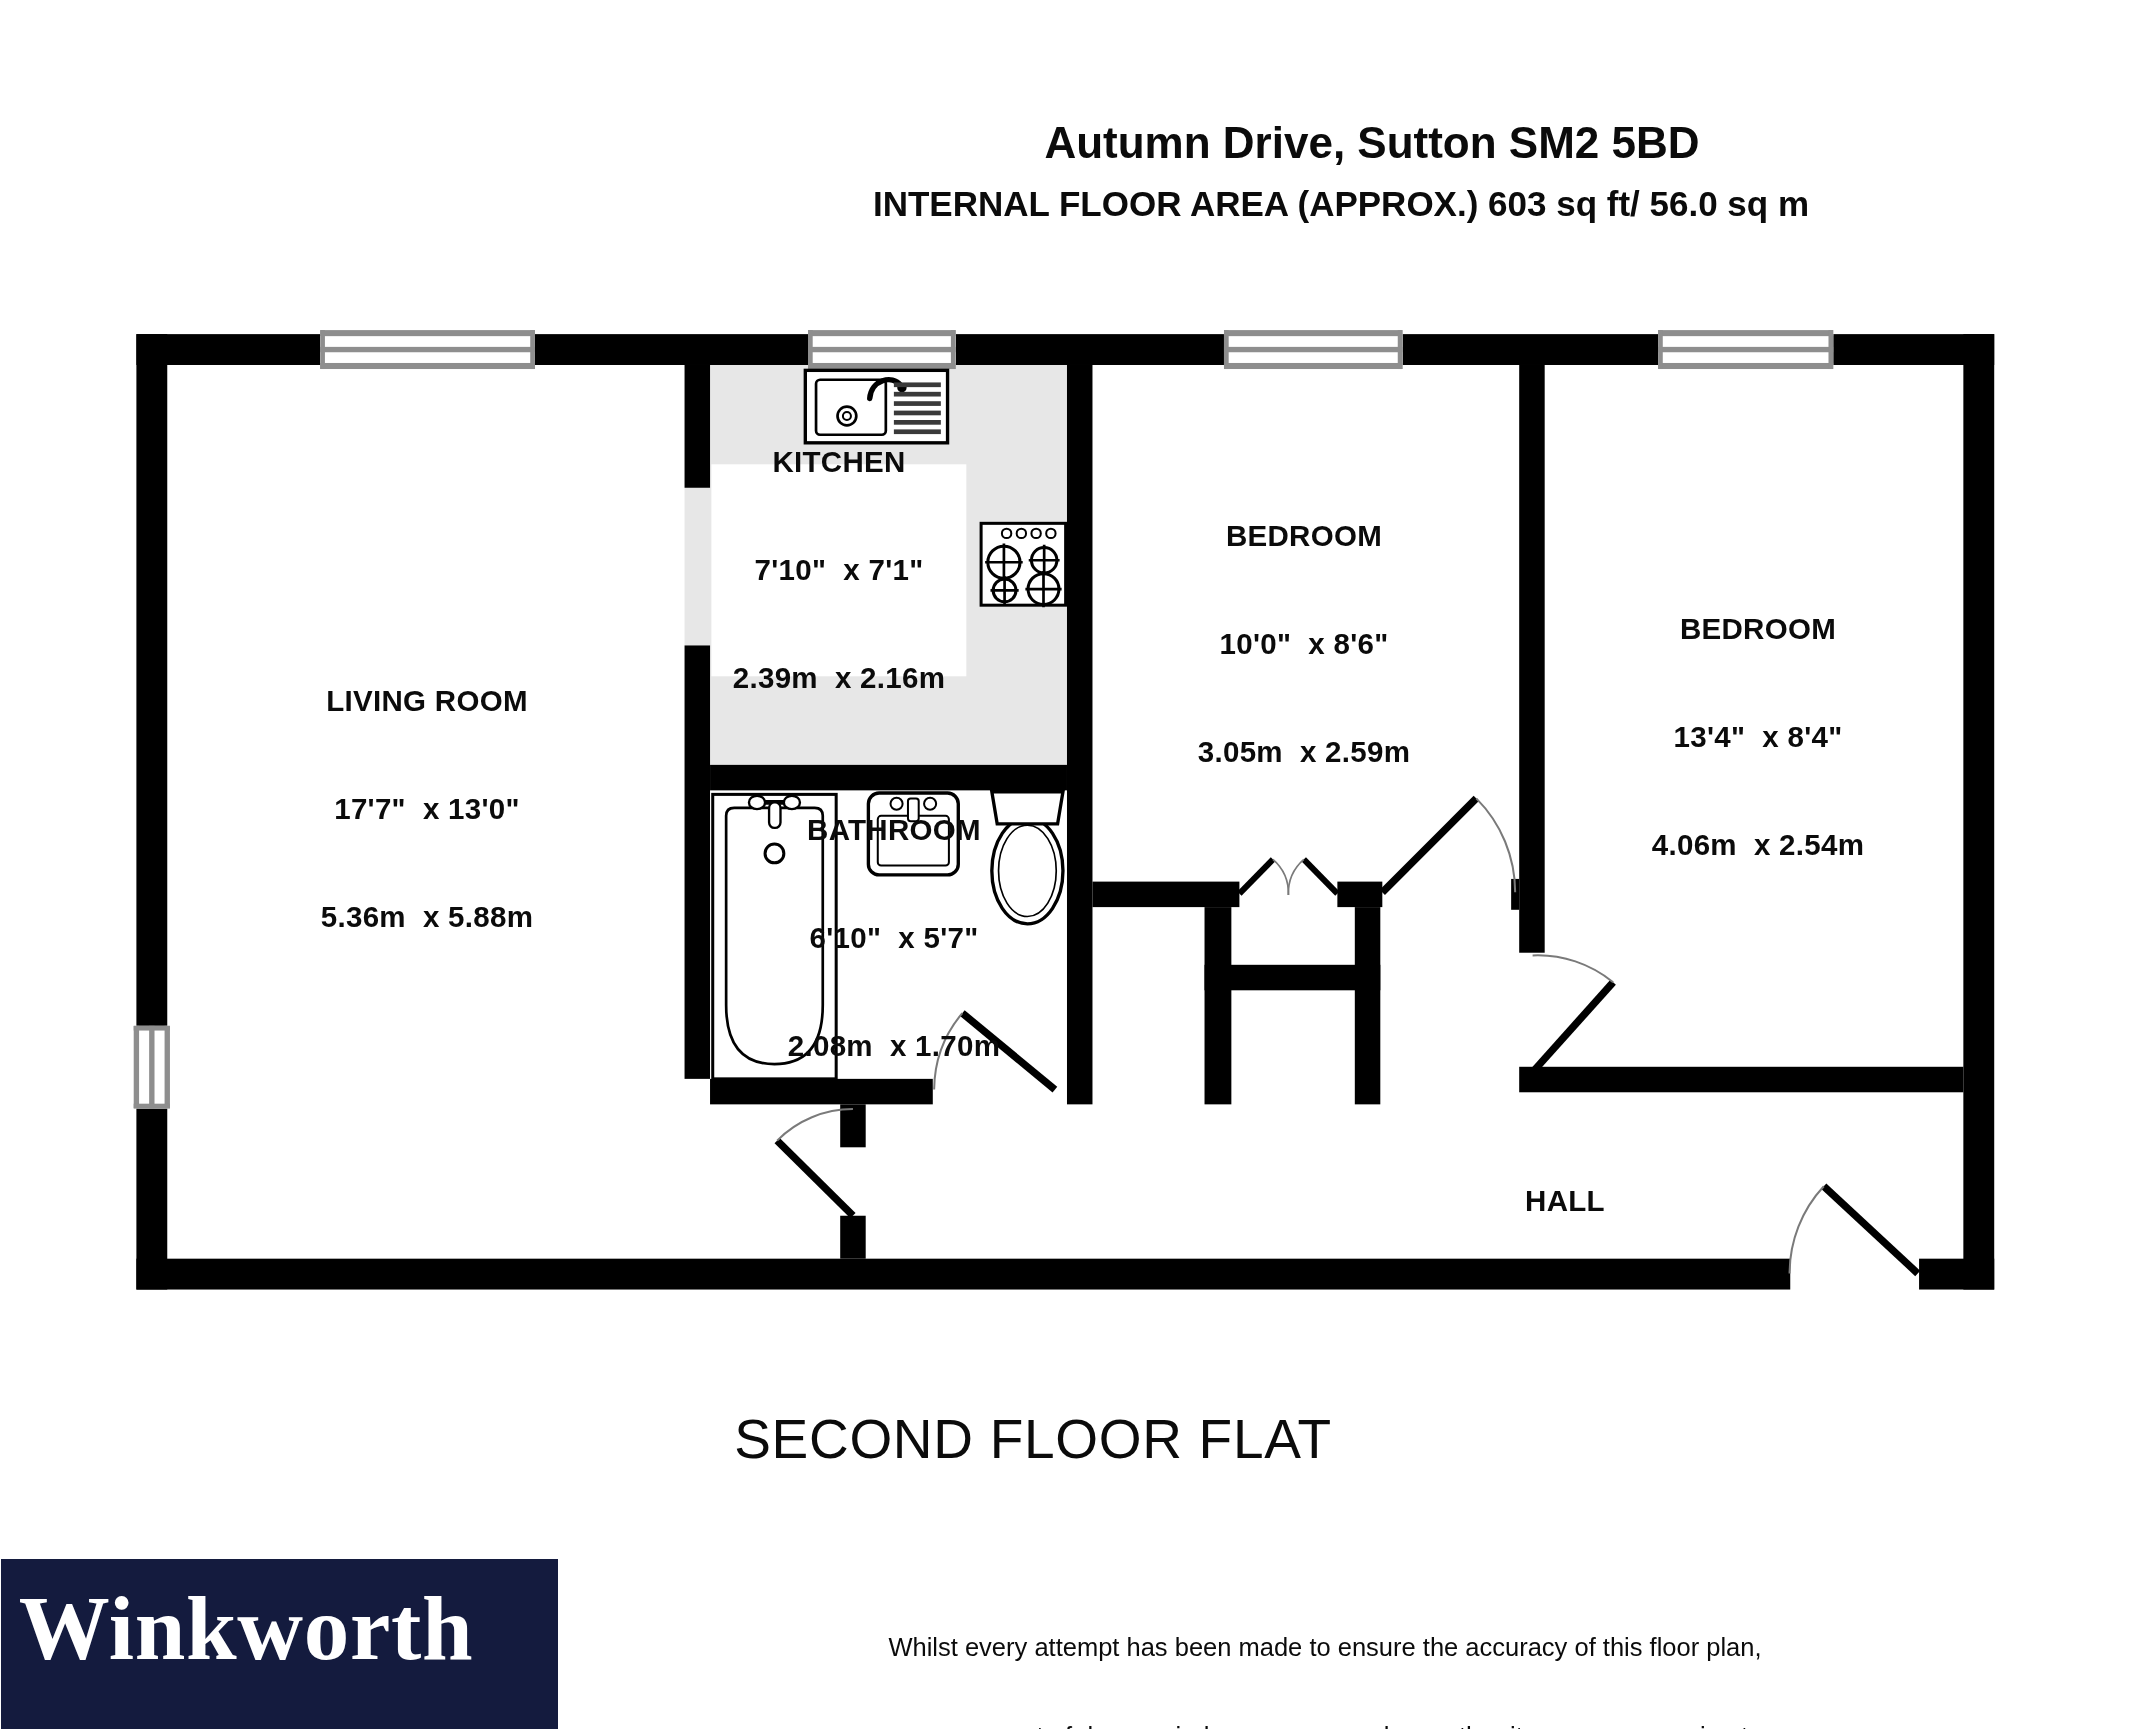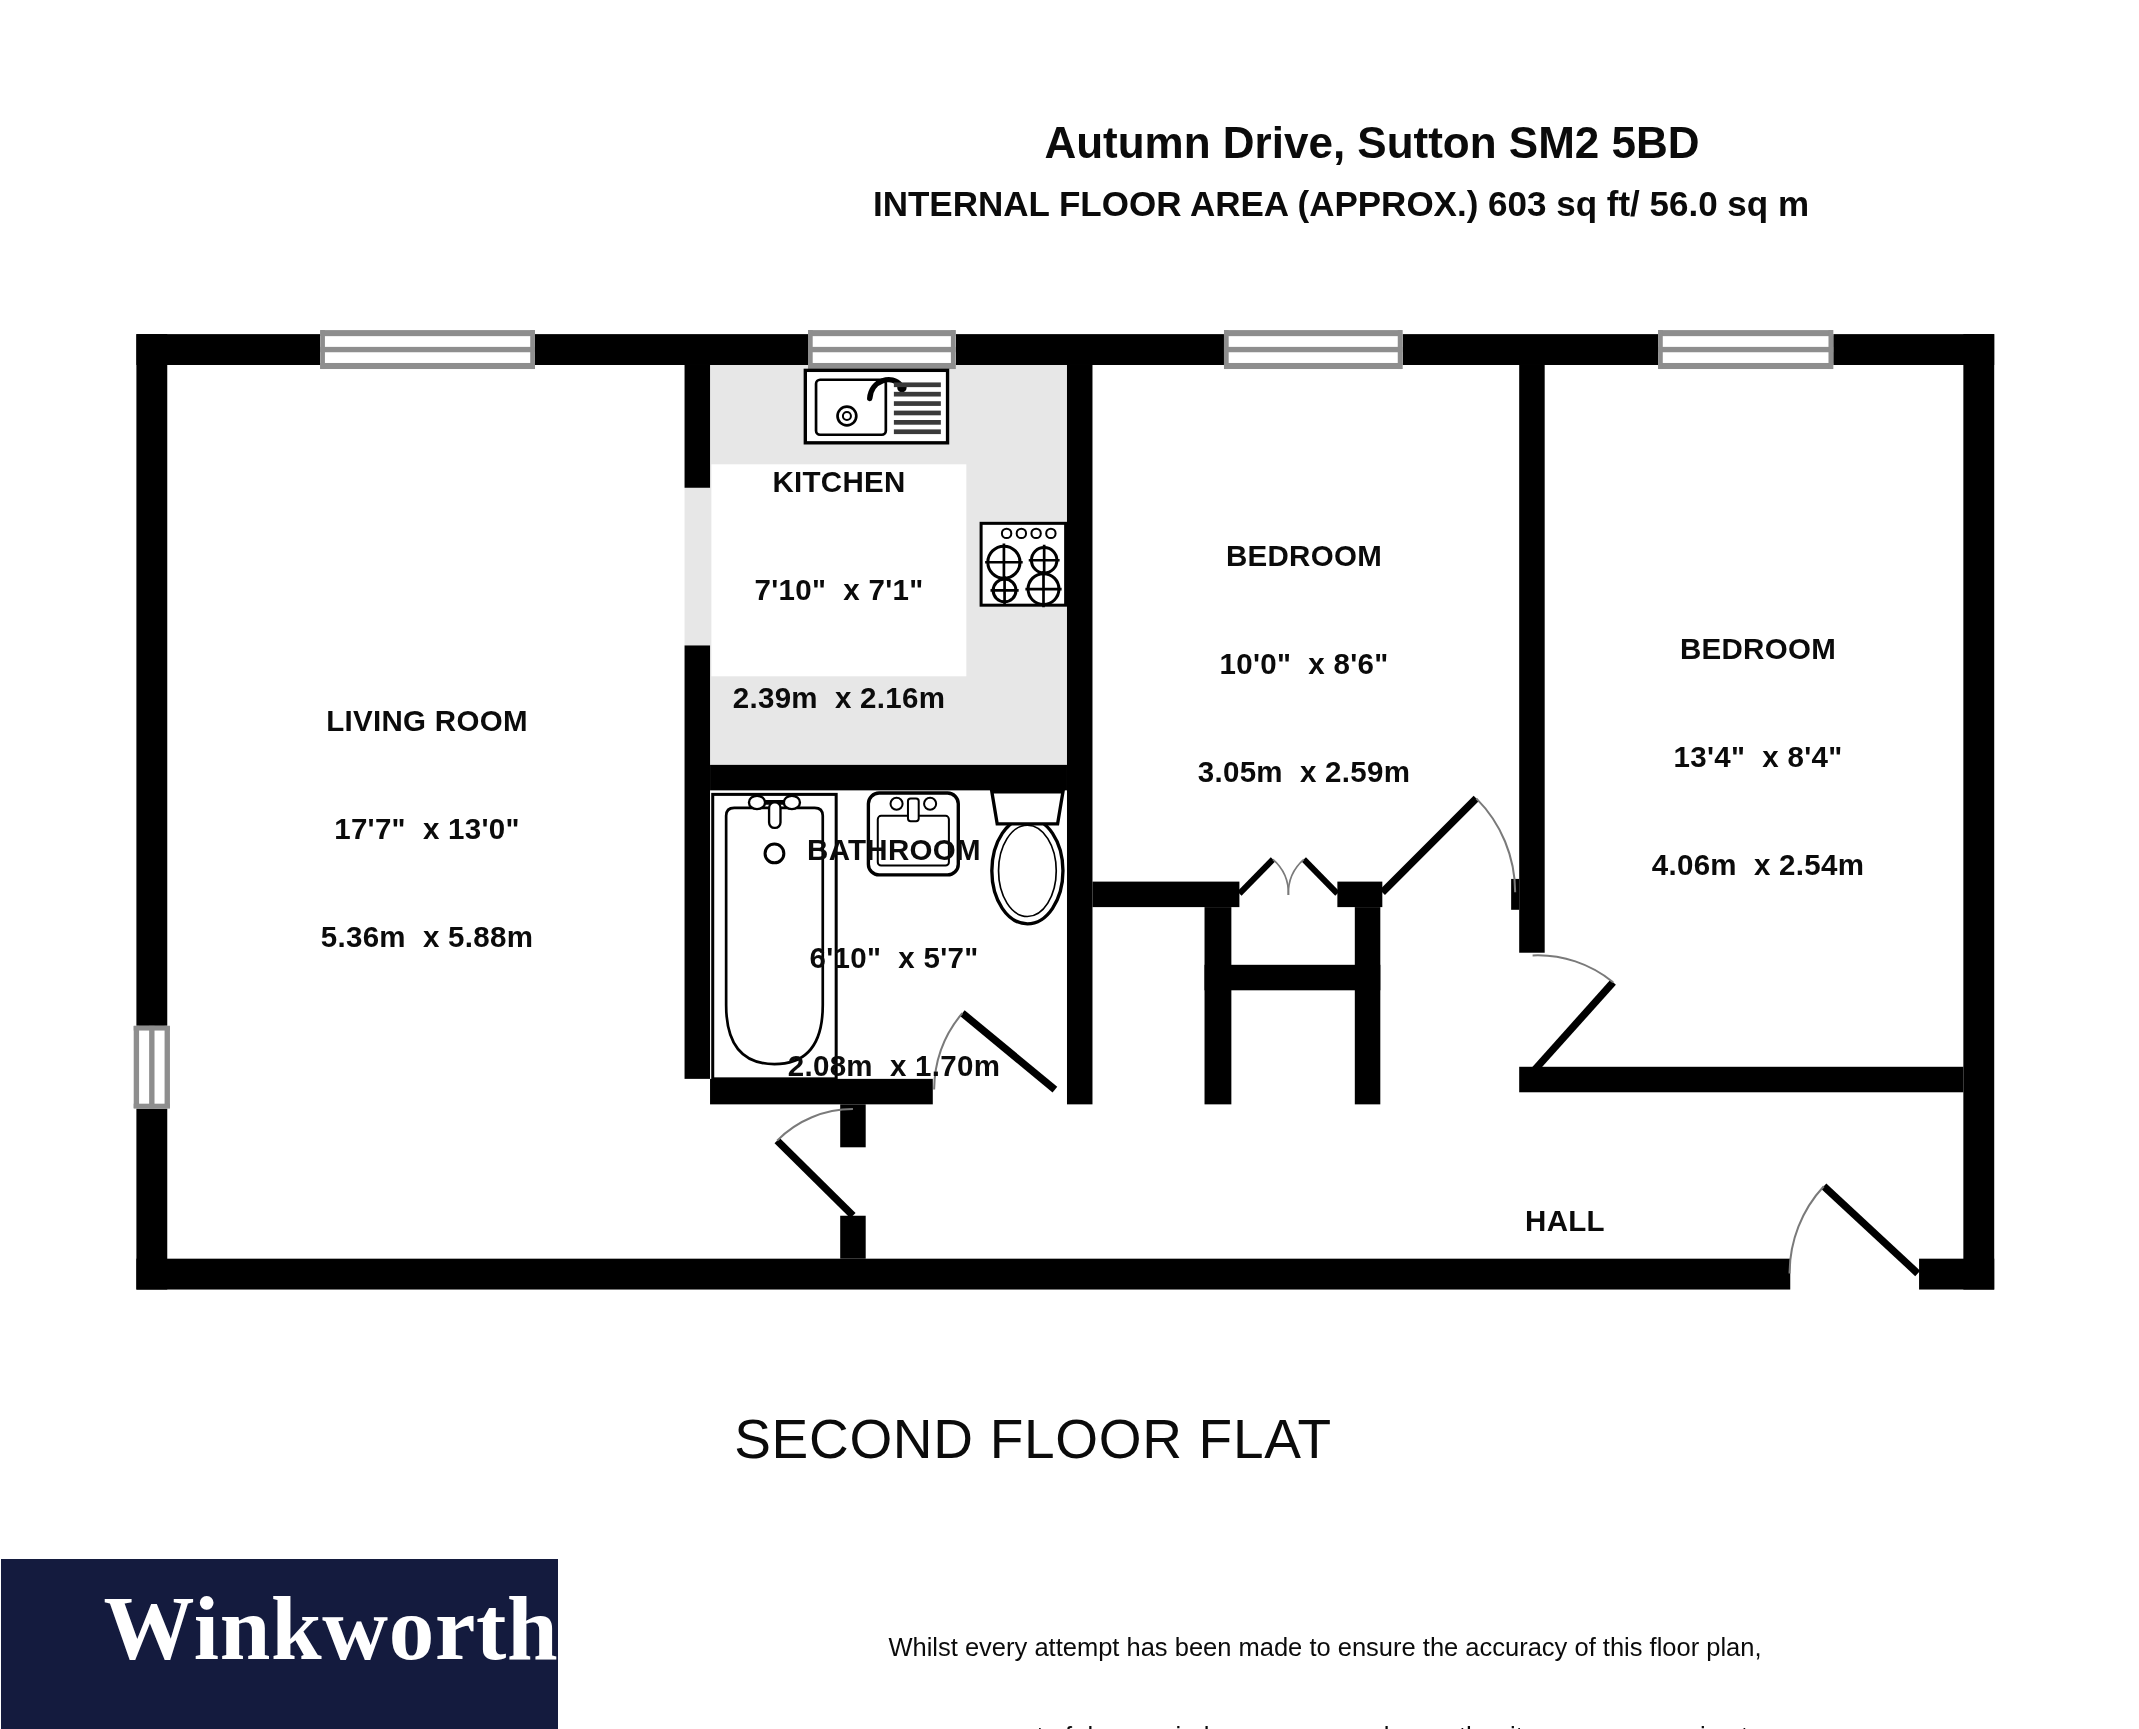--- a/index.html
+++ b/index.html
@@ -11,28 +11,28 @@
   .kfloor{fill:var(--kitchen-floor,#e7e7e7);}
   .wf{fill:var(--window-frame,#8e8e8e);}
   .leaf{stroke:#000;stroke-width:11;fill:none;}
   .leaf-sm{stroke:#000;stroke-width:9;fill:none;}
   .arc{stroke:var(--door-arc,#7a7a7a);stroke-width:3;fill:none;}
   .fx{stroke:#000;fill:#fff;}
   .abs{position:absolute;}
   .title{font-weight:700;font-size:44px;line-height:50px;white-space:pre;transform:translateX(-50%);}
   .subtitle{font-weight:700;font-size:35px;line-height:40px;white-space:pre;transform:translateX(-50%);}
   .room-label{position:absolute;transform:translate(-50%,-50%);text-align:center;
-      font-weight:700;font-size:29.5px;line-height:36px;white-space:pre;letter-spacing:0.3px;margin-top:20px;}
+      font-weight:700;font-size:29.5px;line-height:36px;white-space:pre;letter-spacing:0.3px;}
   .room-label span{display:block;}
   .floor-label{font-weight:400;font-size:55px;line-height:44px;transform:translateX(-50%);white-space:pre;letter-spacing:0.7px;}
   .disclaimer{transform:translateX(-50%);text-align:center;font-weight:400;
       font-size:25.5px;line-height:29.5px;white-space:pre;}
   .logo{background:var(--brand-navy,#141b3e);width:557px;height:170px;left:1.3px;top:1559px;}
   .logo span{display:block;padding:17.4px 0 0 17.4px;font-family:"Liberation Serif",serif;
-      font-weight:600;font-size:91px;color:#ffffff;letter-spacing:0.7px;text-align:right;}
+      font-weight:600;font-size:91px;color:#ffffff;letter-spacing:0.7px;}
 </style>
 </head>
 <body>
 
 <div id="canvas">
 
   <div class="abs title" style="left:1372px;top:118px;">Autumn Drive, Sutton SM2 5BD</div>
   <div class="abs subtitle" style="left:1341px;top:184px;">INTERNAL FLOOR AREA (APPROX.) 603 sq ft/ 56.0 sq m</div>
 
   <svg width="2140" height="1729" viewBox="0 0 3189 2577">

